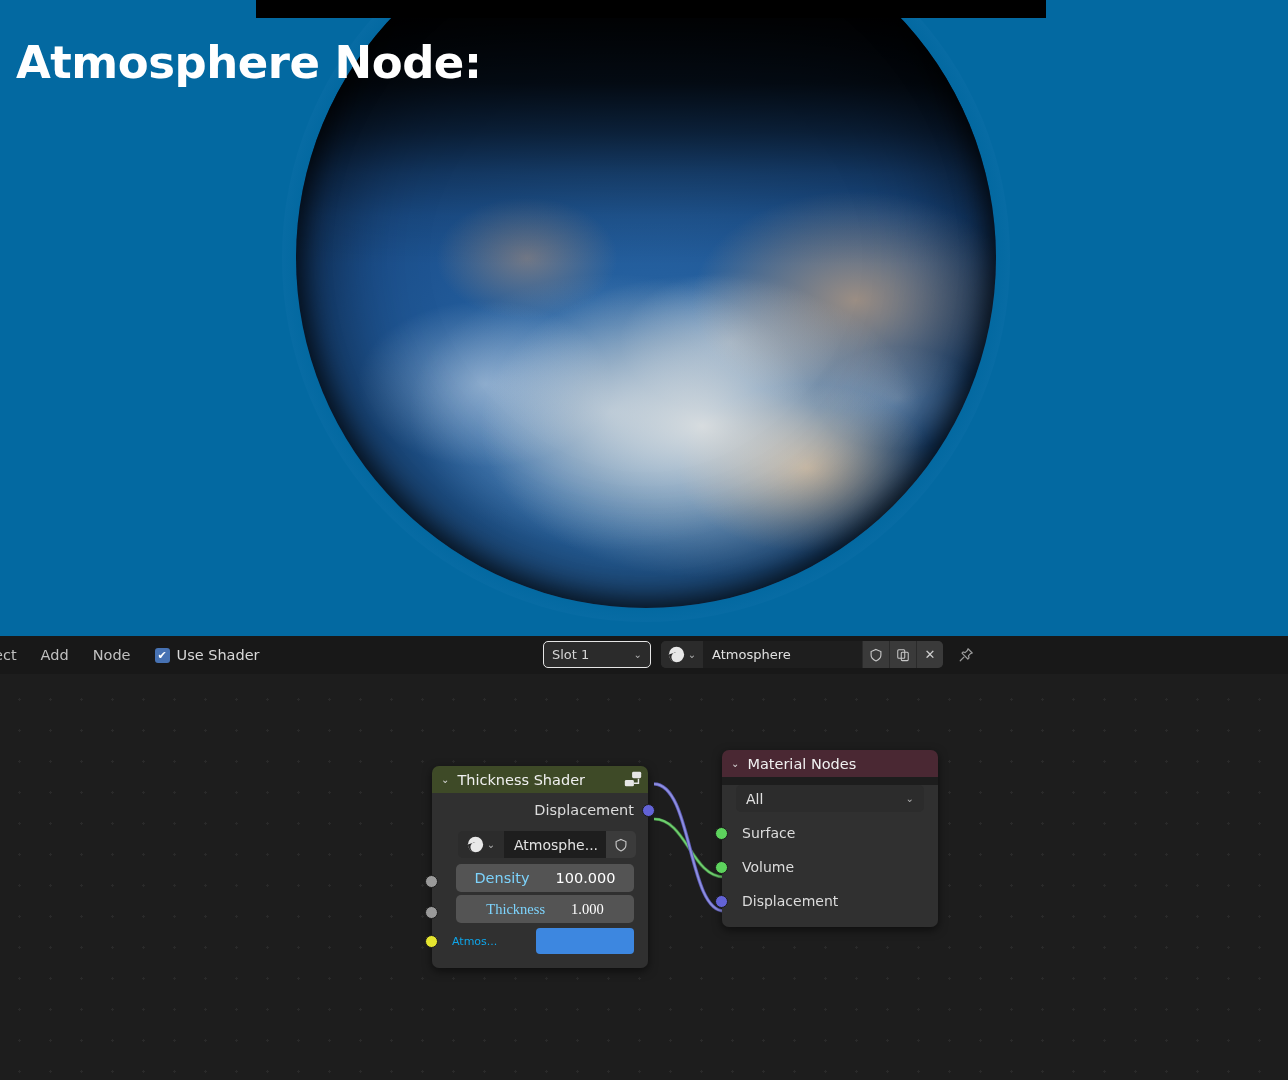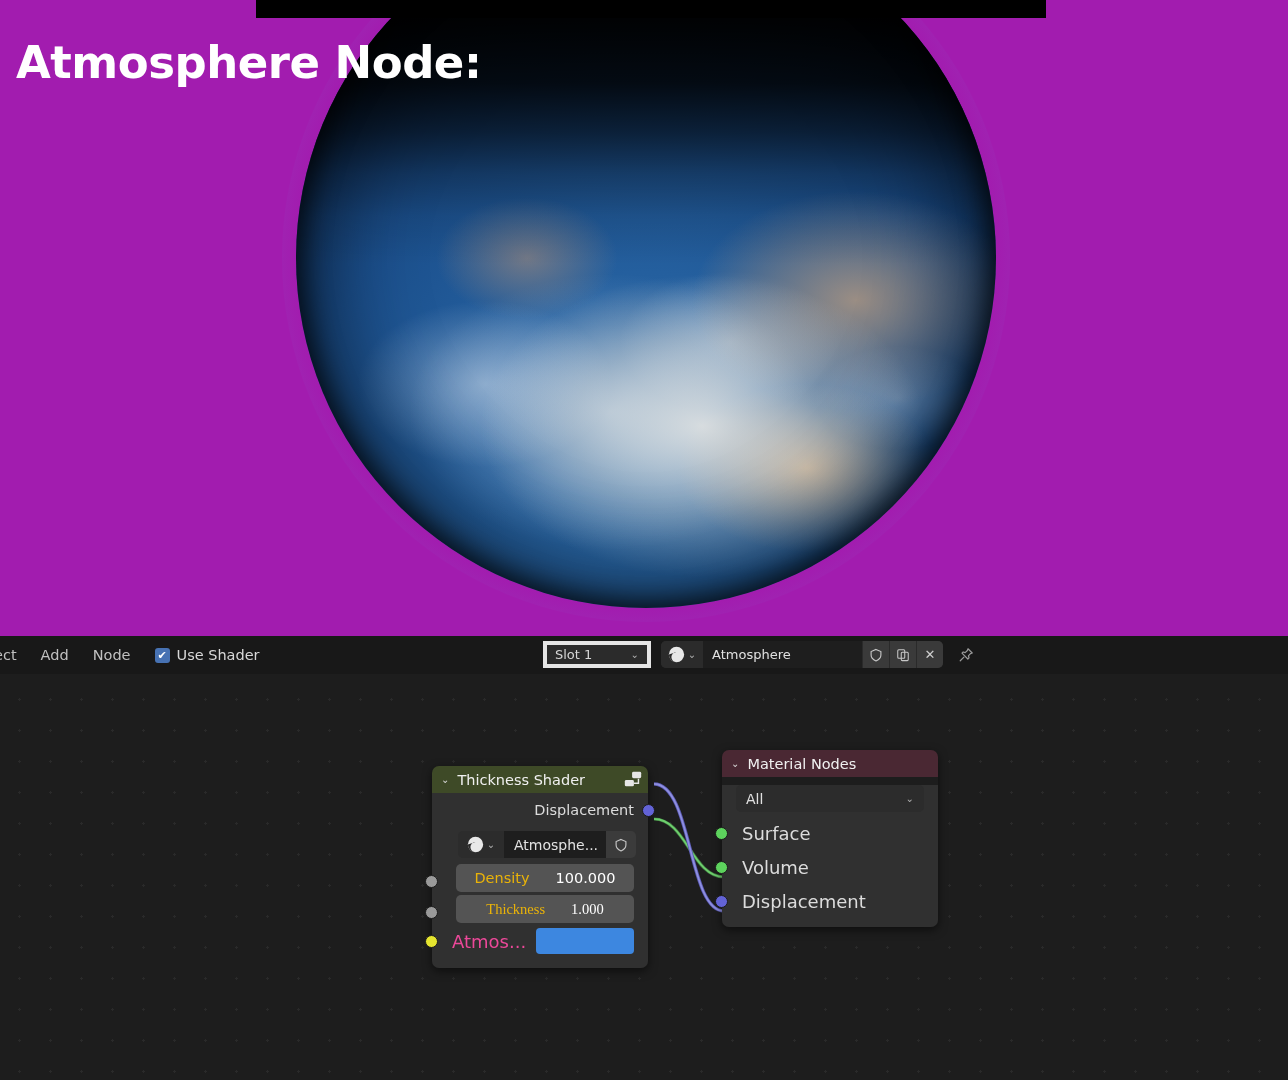--- a/index.html
+++ b/index.html
@@ -7,21 +7,21 @@
     background: #000;
     width: 1288px; height: 1080px;
     overflow: hidden;
     font-family: "DejaVu Sans", "Liberation Sans", sans-serif;
   }
   #root { position: relative; width: 1288px; height: 1080px; background: #000; }
 
   
   #viewport {
     position: absolute; left: 0; top: 0; width: 1288px; height: 636px;
-    background: #a21caf; overflow: hidden; text-align: center;
+    background: #0369a1; overflow: hidden; text-align: center;
   }
   #title {
     position: absolute; left: 16px; top: 36px;
     font-family: "DejaVu Sans", "Liberation Sans", sans-serif;
     font-weight: bold; font-size: 45px; letter-spacing: -0.5px;
     color: #ffffff; z-index: 10; white-space: nowrap;
   }
   
   #earth-wrap {
     position: absolute; left: 296px; top: 58px; width: 700px; height: 455px;
@@ -87,22 +87,22 @@
     color: #fff; font-size: 11px; line-height: 1;
   }
   .cb-label { color: #d8d8d8; font-size: 14.5px; }
 
   
   #hdr-right {
     position: absolute; left: 543px; top: 5px;
     display: flex; align-items: center; gap: 10px;
   }
   .slot-select {
-    width: 108px; height: 27px; border-radius: 0; background: #2b2b2b;
-    border: 4px solid #e5e5e5;
+    width: 108px; height: 27px; border-radius: 5px; background: #2b2b2b;
+    border: 1px solid #e5e5e5;
     display: flex; align-items: center; justify-content: space-between;
     padding: 0 8px; box-sizing: border-box;
   }
   .slot-select .txt { color: #d6d6d6; font-size: 13px; }
   .chev { color: #b0b0b0; font-size: 10px; line-height: 1; }
 
   .mat-group {
     display: flex; align-items: stretch; height: 27px;
     border-radius: 5px; overflow: hidden; background: #2b2b2b;
   }
@@ -168,21 +168,21 @@
   .sock-green { background: #5dd35d; }
   .sock-gray { background: #9a9a9a; }
   .sock-yellow { background: #e5e52f; }
 
   .out-row {
     height: 34px; display: flex; align-items: center; justify-content: flex-end;
     padding-right: 14px; color: #dcdcdc; font-size: 14.5px; position: relative;
   }
   .in-row {
     height: 34px; display: flex; align-items: center;
-    padding-left: 20px; color: #dcdcdc; font-size: 18px; position: relative;
+    padding-left: 20px; color: #dcdcdc; font-size: 14px; position: relative;
   }
 
   
   .id-row { display: flex; align-items: stretch; height: 27px; margin: 4px 12px 6px 26px; gap: 0; }
   .id-browse {
     width: 46px; background: #2c2c2c; border-radius: 5px 0 0 5px;
     display: flex; align-items: center; justify-content: center; gap: 3px;
   }
   .id-name {
     flex: 1; background: #1e1e1e; display: flex; align-items: center;
@@ -190,27 +190,27 @@
   }
   .id-shield {
     width: 30px; background: #3b3b3b; border-radius: 0 5px 5px 0;
     display: flex; align-items: center; justify-content: center; color: #c8c8c8;
   }
   .slider {
     height: 28px; margin: 3px 14px 3px 24px; background: #545454;
     border-radius: 5px; display: flex; align-items: center;
     justify-content: center; gap: 26px; position: relative;
   }
-  .slider .lbl { color: #eab308; font-size: 14.5px; }
+  .slider .lbl { color: #7dd3fc; font-size: 14.5px; }
   .slider .val { color: #ffffff; font-size: 14.5px; }
   .color-row {
     height: 30px; margin: 3px 14px 3px 0px; display: flex; align-items: center;
     padding-left: 20px; gap: 10px; position: relative;
   }
-  .color-row .clbl { color: #ec4899; font-size: 18px; width: 74px; }
+  .color-row .clbl { color: #0ea5e9; font-size: 11px; width: 74px; }
   .swatch { flex: 1; height: 26px; border-radius: 4px; }
 
   .enum-box {
     height: 27px; margin: 8px 14px 4px 14px; background: #2c2c2c;
     border-radius: 5px; display: flex; align-items: center;
     justify-content: space-between; padding: 0 10px; box-sizing: border-box;
   }
   .enum-box .etxt { color: #e0e0e0; font-size: 14px; }
 
   .sphere-ico { display: inline-block; width: 17px; height: 17px; }

